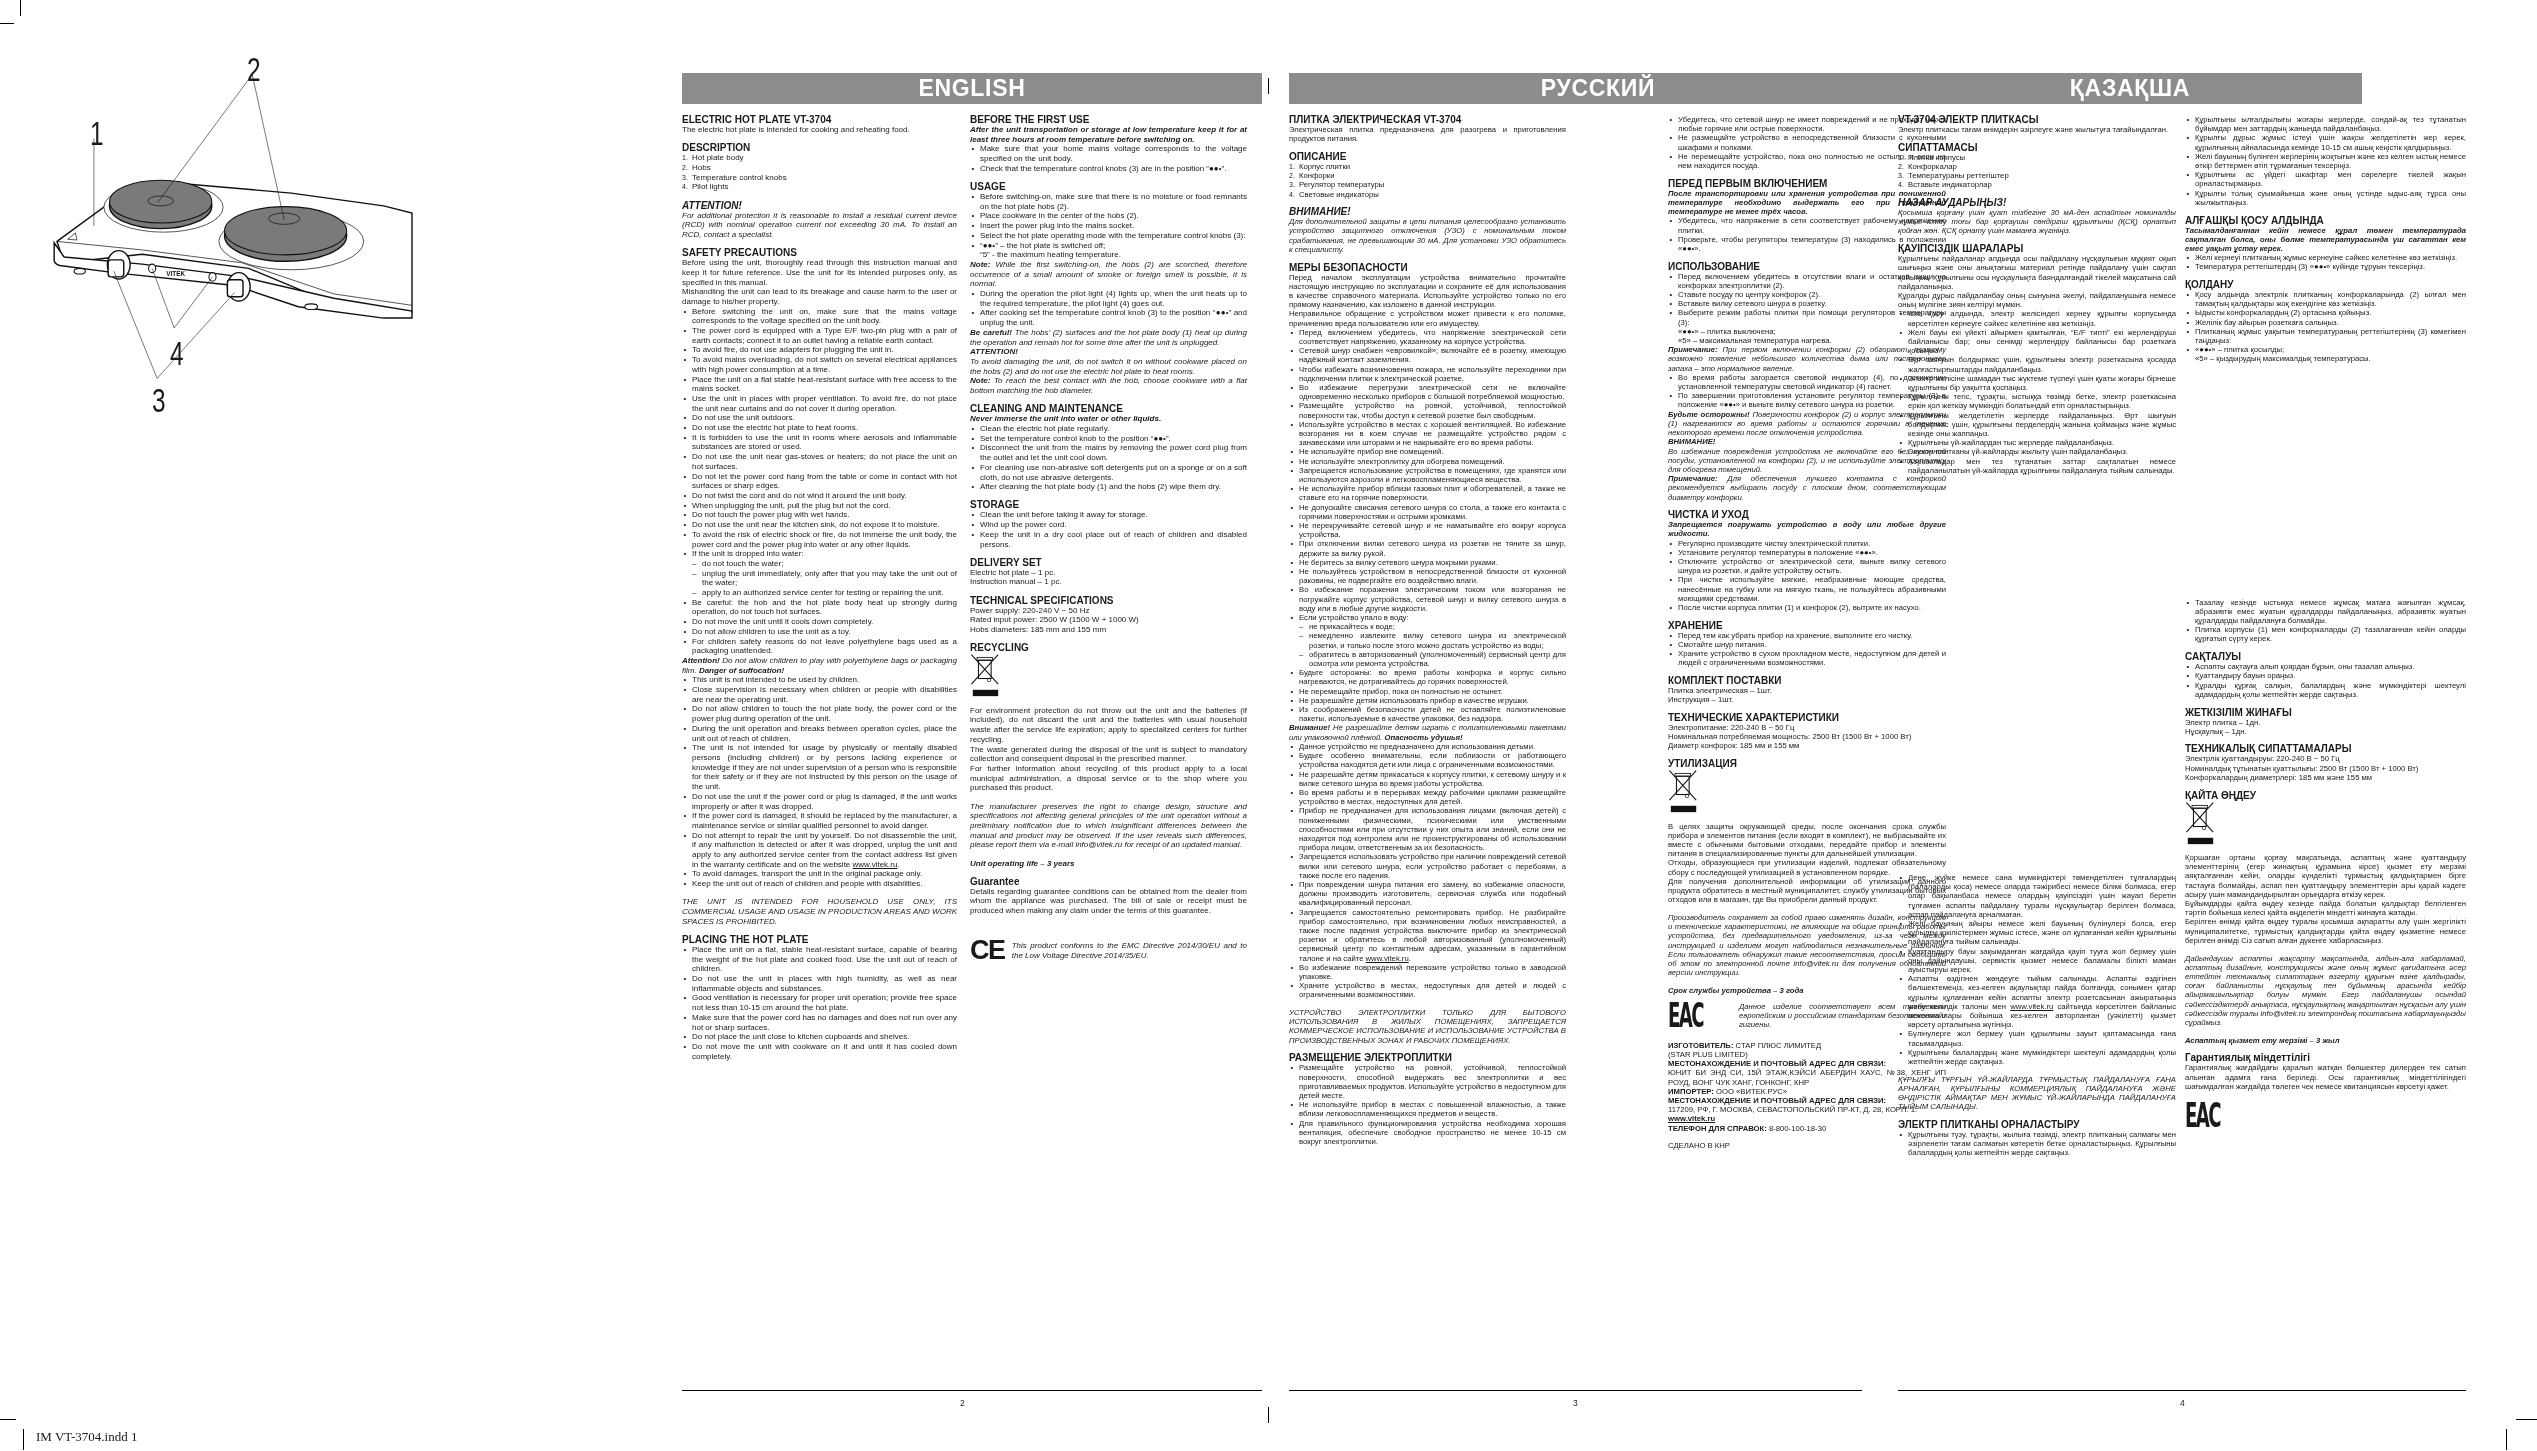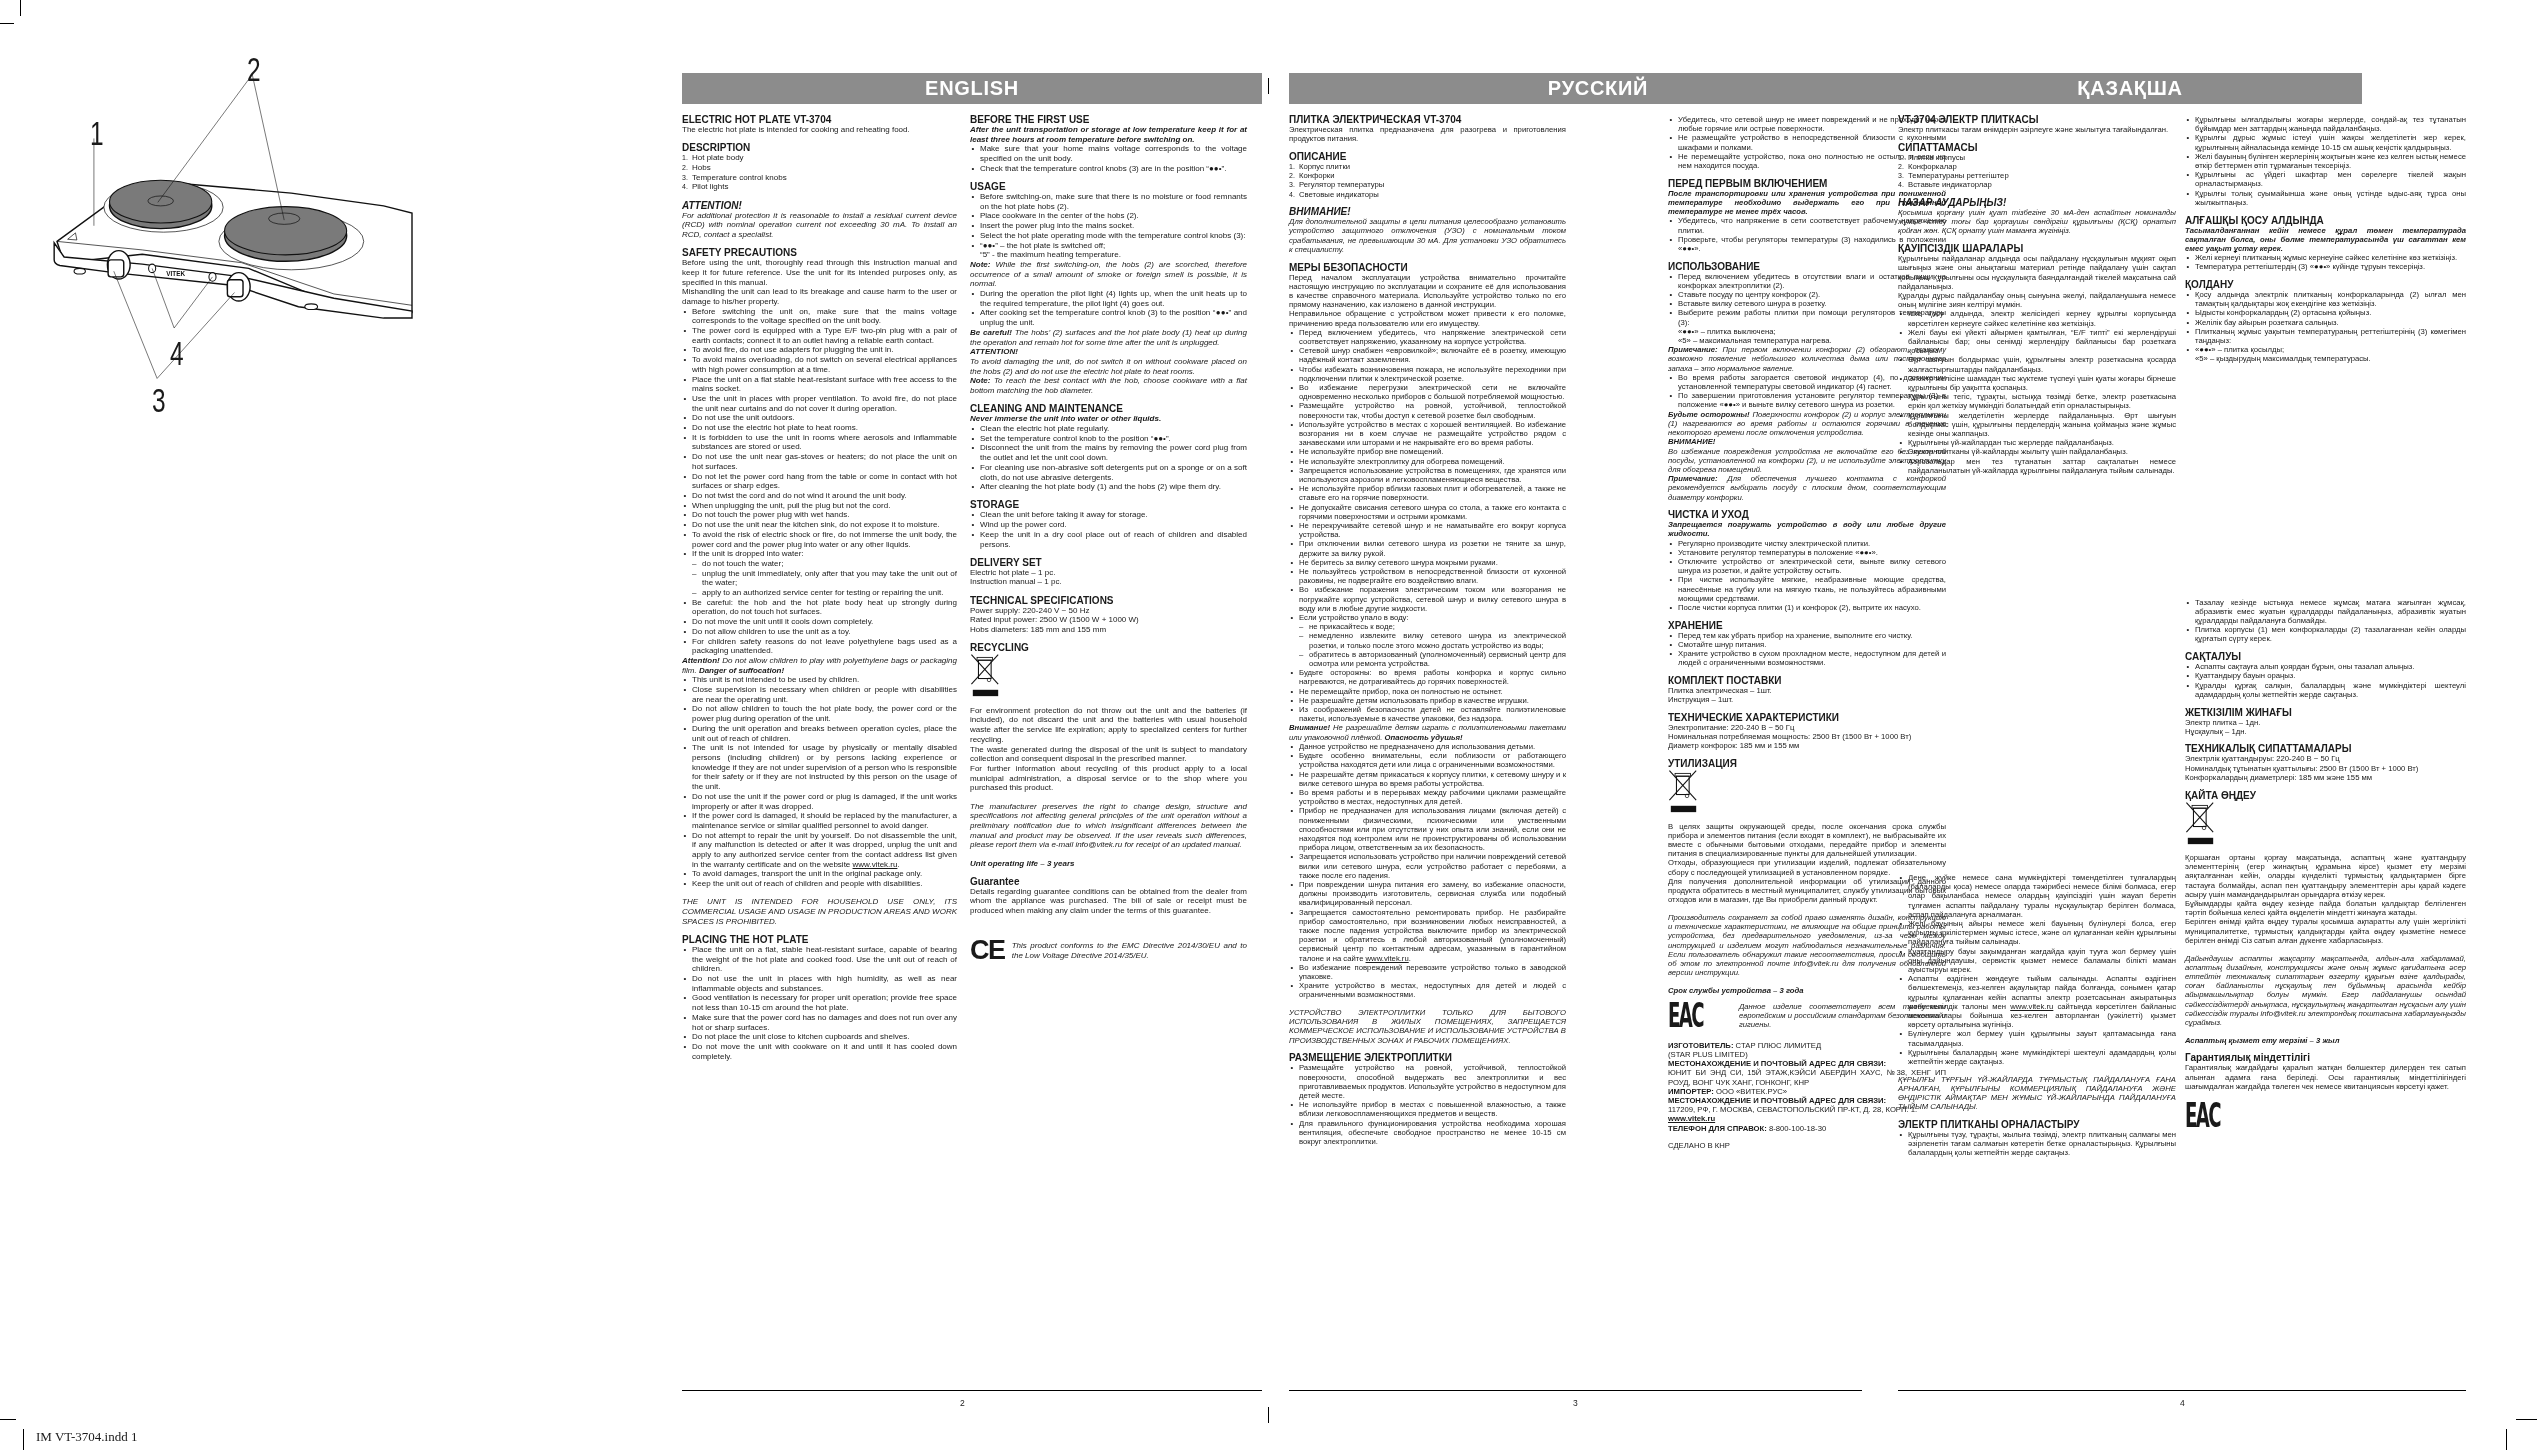--- a/index.html
+++ b/index.html
@@ -1,18 +1,18 @@
 <!DOCTYPE html>
 <html style="font-size:11.4px"><head>
 <meta charset="utf-8">
 <style>
   html, body { margin:0; padding:0; background:#fff; }
   body { width:2538px; height:1451px; position:relative; overflow:hidden; font-family:"Liberation Sans", sans-serif; color:#1a1a1a; }
   .page { position:absolute; top:0; height:1451px; }
-  .header-bar { position:absolute; top:73px; height:31px; background:#8c8c8c; color:#fff; font-weight:bold; font-size:20px; display:flex; align-items:center; justify-content:center; letter-spacing:0.7px; }
+  .header-bar { position:absolute; top:73px; height:31px; background:#8c8c8c; color:#fff; font-weight:bold; font-size:23px; display:flex; align-items:center; justify-content:center; letter-spacing:0.7px; }
   .col { position:absolute; top:115px; font-size:8px; line-height:9.7px; text-align:justify; }
   .col h3 { font-size:10px; font-weight:bold; margin:0; line-height:10px; }
   .col p { margin:0; }
   .col .gap { height:8.5px; }
   .col ul { list-style:none; margin:0; padding:0; }
   .col li { position:relative; padding-left:10px; }
   .col li::before { content:"•"; position:absolute; left:1.4px; }
   .col li.dash::before { content:"–"; left:10px; }
   .col li.dash { padding-left:20px; }
   .col .num { display:inline-block; width:10px; font-size:7px; }

